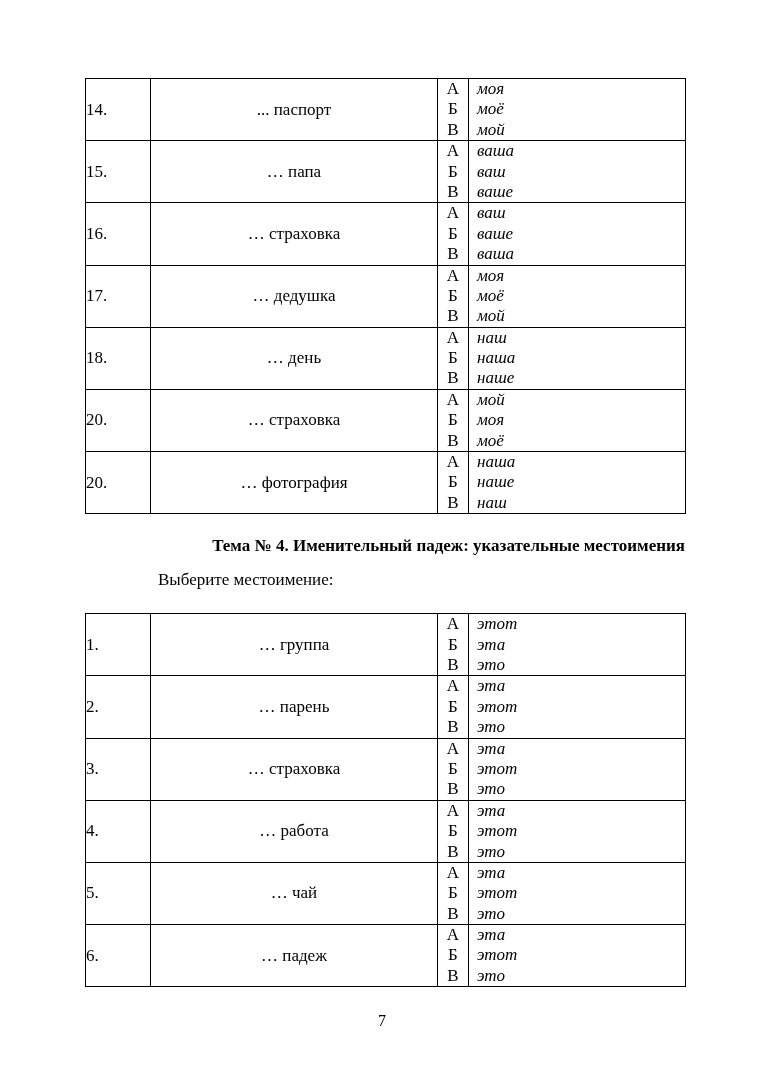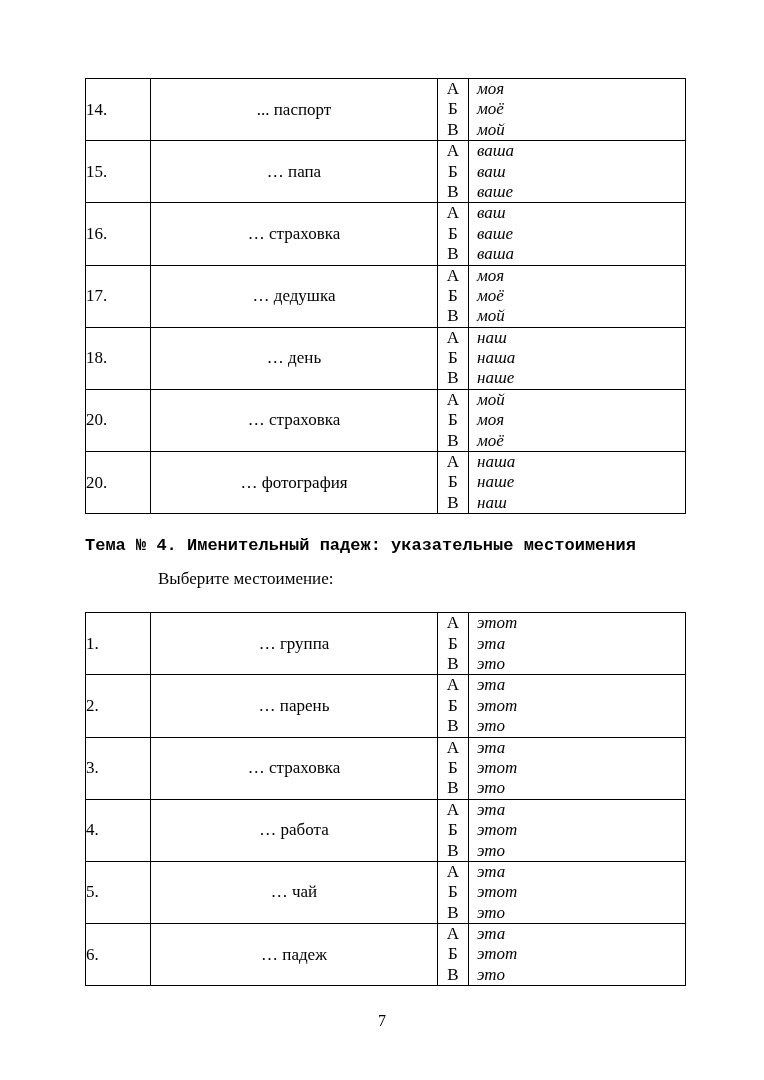--- a/index.html
+++ b/index.html
@@ -63,23 +63,22 @@
   }
   td.col-answers .opt-line {
     padding-left: 8px;
   }
   .cell-stack {
     padding: 0;
   }
   .heading {
     font-size: 17px;
     font-weight: bold;
-    text-align: left;
+    text-align: right;
     margin: 22px 0 0 0;
-    font-family: Liberation Mono, monospace;
   }
   .instruction {
     font-size: 17px;
     margin: 14px 0 23px 73px;
   }
   .page-number {
     position: absolute;
     left: 0;
     top: 1012px;
     width: 764px;

